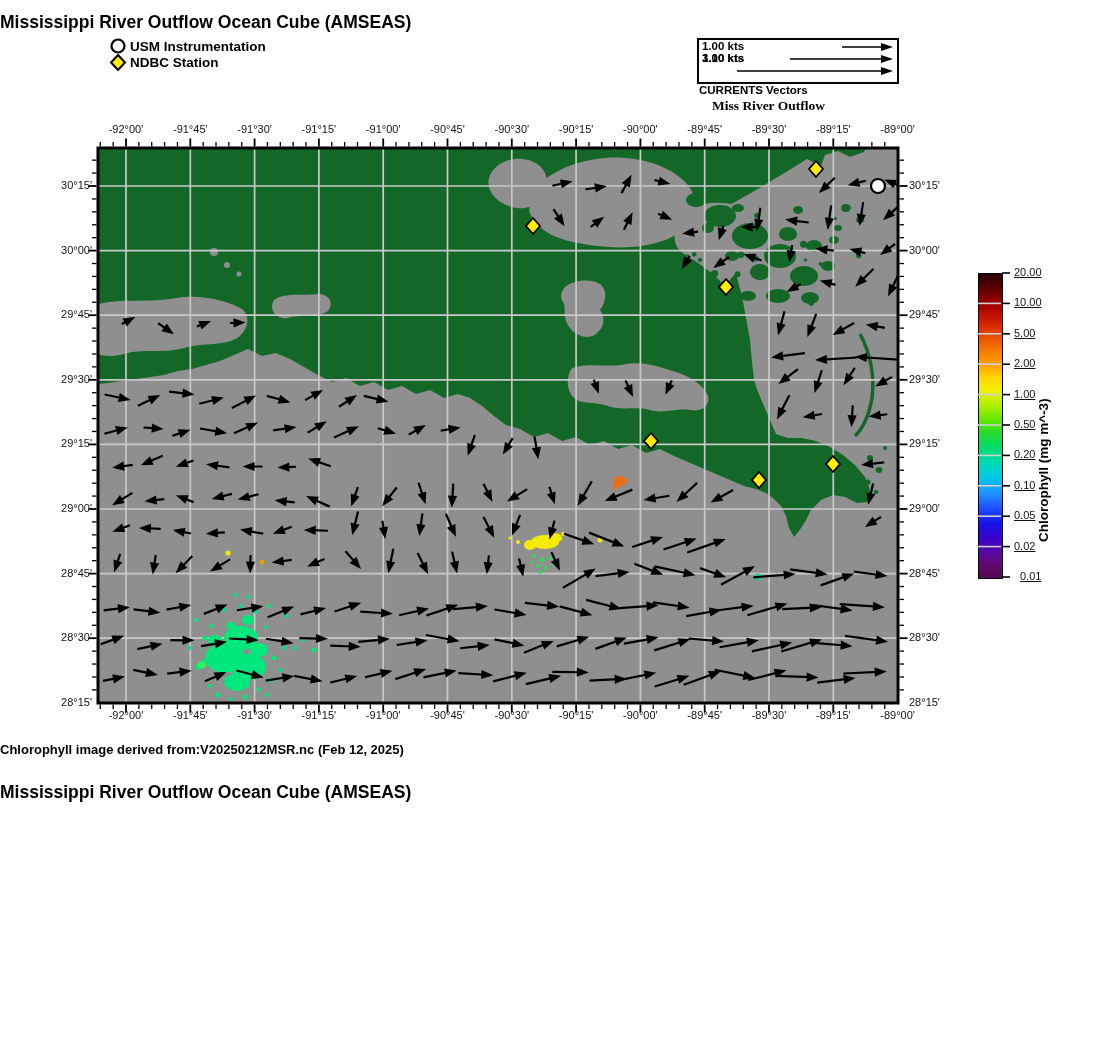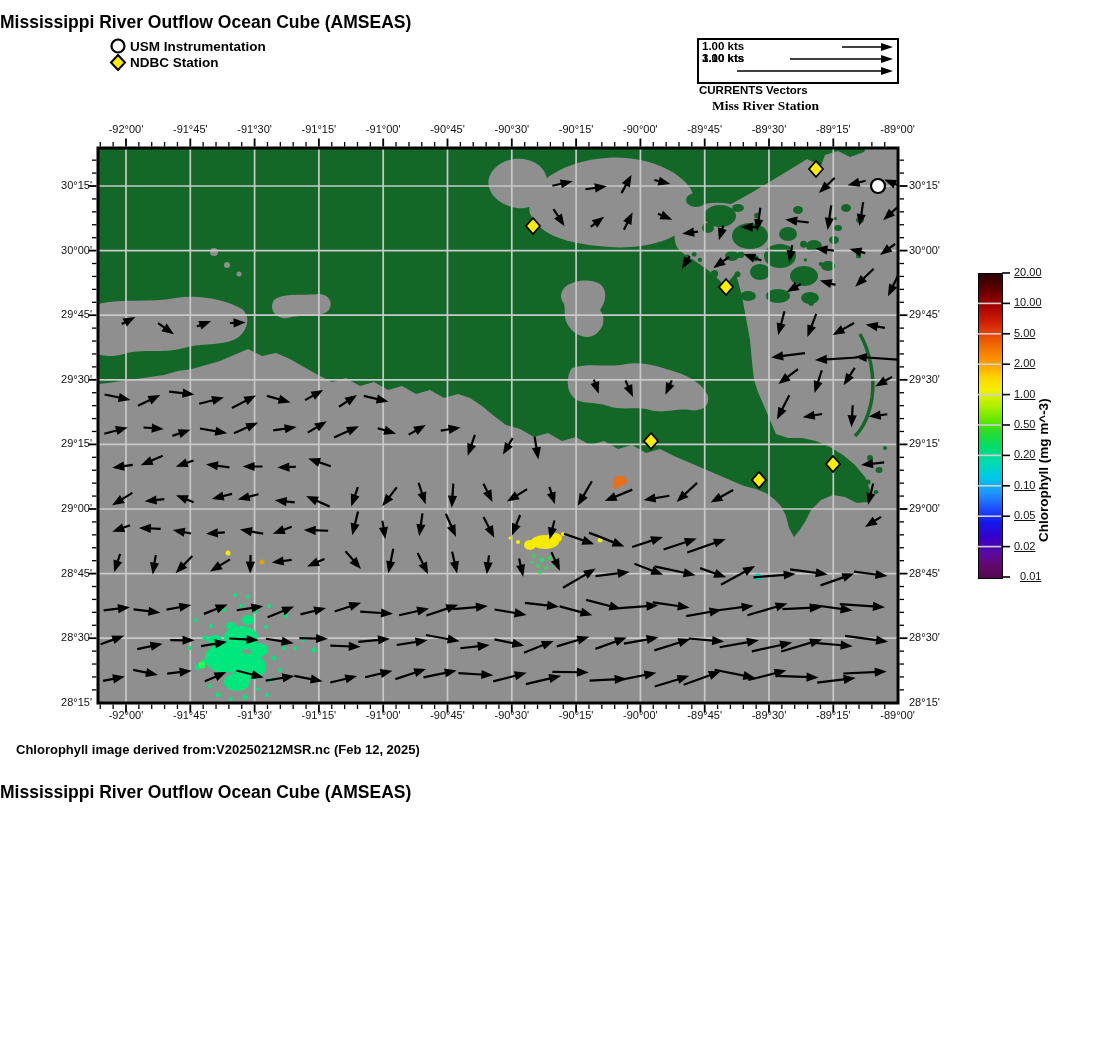--- a/index.html
+++ b/index.html
@@ -45,21 +45,21 @@
         <polygon points="194,7 182,3 182,11" fill="#000"></polygon>
         <line x1="91" y1="19" x2="183" y2="19" stroke="#000" stroke-width="1.4"></line>
         <polygon points="194,19 182,15 182,23" fill="#000"></polygon>
         <line x1="38" y1="31" x2="183" y2="31" stroke="#000" stroke-width="1.4"></line>
         <polygon points="194,31 182,27 182,35" fill="#000"></polygon>
       </svg>
   </div>
   <div id="currents-caption" class="abs" style="left:699px;top:84px;text-align:center;">CURRENTS Vectors</div>
 
 
-  <div id="outflow-label" class="abs ctr" style="left:712px;top:98px;width:180px;">Miss River Station</div>
+  <div id="outflow-label" class="abs ctr" style="left:712px;top:98px;width:180px;">Miss River Outflow</div>
 
   <svg id="map-svg" class="abs" style="left:98px;top:148px;overflow:visible;" width="800" height="555" viewBox="0 0 800 555">
     <defs>
       <clipPath id="mapclip">
           <rect x="0" y="0" width="800" height="555"></rect>
         </clipPath>
     </defs>
 
     <rect x="0" y="0" width="800" height="555" fill="#8f8f8f"></rect>
 
@@ -899,21 +899,21 @@
       <line x1="27" y1="215.79999999999998" x2="35" y2="215.79999999999998" stroke="#000" stroke-width="1.6"></line>
       <line x1="3" y1="246.2" x2="26" y2="246.2" stroke="#d0d0d0" stroke-width="1.6"></line>
       <line x1="27" y1="246.2" x2="35" y2="246.2" stroke="#000" stroke-width="1.6"></line>
       <line x1="3" y1="276.59999999999997" x2="26" y2="276.59999999999997" stroke="#d0d0d0" stroke-width="1.6"></line>
       <line x1="27" y1="276.59999999999997" x2="35" y2="276.59999999999997" stroke="#000" stroke-width="1.6"></line>
       <line x1="27" y1="307" x2="35" y2="307" stroke="#000" stroke-width="1.6"></line>
     </svg>
   <div id="cb-labels"></div>
   <div id="cb-title" class="abs" style="left:1036px;top:322px;height:220px;">Chlorophyll (mg m^-3)</div>
 
-  <div id="caption-bottom" class="abs ctr" style="left:0;top:742px;width:995px;margin-left:16px;">Chlorophyll image derived from:V20250212MSR.nc (Feb 12, 2025)</div>
+  <div id="caption-bottom" class="abs ctr" style="left:0;top:742px;width:995px;">Chlorophyll image derived from:V20250212MSR.nc (Feb 12, 2025)</div>
 
   <div id="title-bottom" class="abs ctr" style="left:0;top:782px;width:995px;">Mississippi River Outflow Ocean Cube (AMSEAS)</div>
 
 <div class="abs axlbl ctr" style="position:absolute;left:94px;top:123px;width:64px;text-align:center;">-92°00'</div>
     <div class="abs axlbl ctr" style="position:absolute;left:94px;top:709px;width:64px;text-align:center;">-92°00'</div>
     <div class="abs axlbl ctr" style="position:absolute;left:158.3px;top:123px;width:64px;text-align:center;">-91°45'</div>
     <div class="abs axlbl ctr" style="position:absolute;left:158.3px;top:709px;width:64px;text-align:center;">-91°45'</div>
     <div class="abs axlbl ctr" style="position:absolute;left:222.6px;top:123px;width:64px;text-align:center;">-91°30'</div>
     <div class="abs axlbl ctr" style="position:absolute;left:222.6px;top:709px;width:64px;text-align:center;">-91°30'</div>
     <div class="abs axlbl ctr" style="position:absolute;left:286.9px;top:123px;width:64px;text-align:center;">-91°15'</div>

